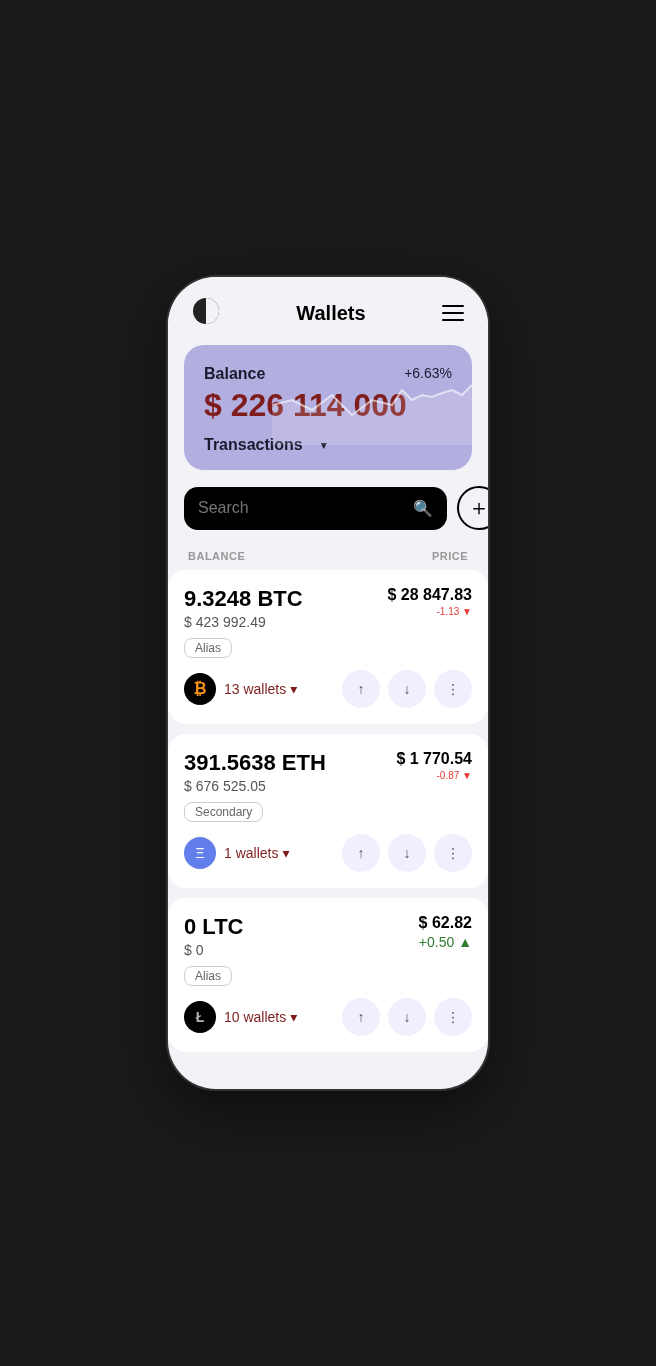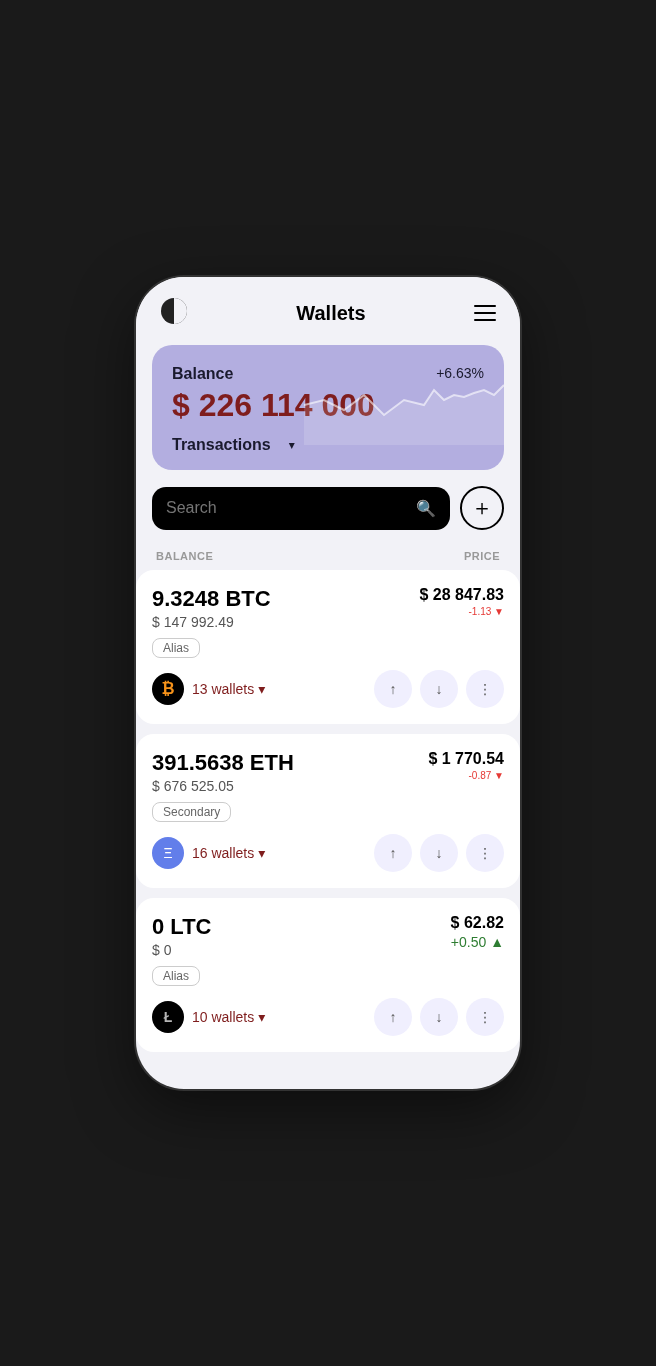--- a/index.html
+++ b/index.html
@@ -5,21 +5,21 @@
     * { box-sizing: border-box; margin: 0; padding: 0; }
     body {
       background: #1a1a1a;
       display: flex;
       justify-content: center;
       align-items: center;
       min-height: 100vh;
       font-family: -apple-system, BlinkMacSystemFont, 'Segoe UI', sans-serif;
     }
     .phone-shell {
-      width: 384px;
+      width: 320px;
       min-height: 812px;
       background: #f2f2f7;
       border-radius: 48px;
       overflow: hidden;
       padding: 0;
       position: relative;
       box-shadow: 0 0 0 2px #333, 0 20px 60px rgba(0,0,0,0.5);
     }
     .header {
       display: flex;
@@ -326,21 +326,21 @@
     <span class="table-header-label">BALANCE</span>
     <span class="table-header-label">PRICE</span>
   </div>
 
   <div class="coins-list">
 
     <div class="coin-card">
       <div class="coin-top">
         <div>
           <div class="coin-amount">9.3248 BTC</div>
-          <div class="coin-usd-val">$ 147 992.49</div>
+          <div class="coin-usd-val">$ 423 992.49</div>
           <span class="coin-tag">Alias</span>
         </div>
         <div class="coin-price-block">
           <div class="coin-price">$ 28 847.83</div>
           <div class="coin-change-neg">
             <span>-1.13</span> ▼
           </div>
         </div>
       </div>
       <div class="coin-bottom">
@@ -370,21 +370,21 @@
           <div class="coin-price">$ 1 770.54</div>
           <div class="coin-change-neg">
             <span>-0.87</span> ▼
           </div>
         </div>
       </div>
       <div class="coin-bottom">
         <div class="coin-identity">
           <div class="eth-logo">Ξ</div>
           <span class="coin-wallets">
-            <span>16 wallets</span>
+            <span>1 wallets</span>
             <span>▾</span>
           </span>
         </div>
         <div class="coin-actions">
           <button class="action-btn">↑</button>
           <button class="action-btn">↓</button>
           <button class="action-btn">⋮</button>
         </div>
       </div>
     </div>

